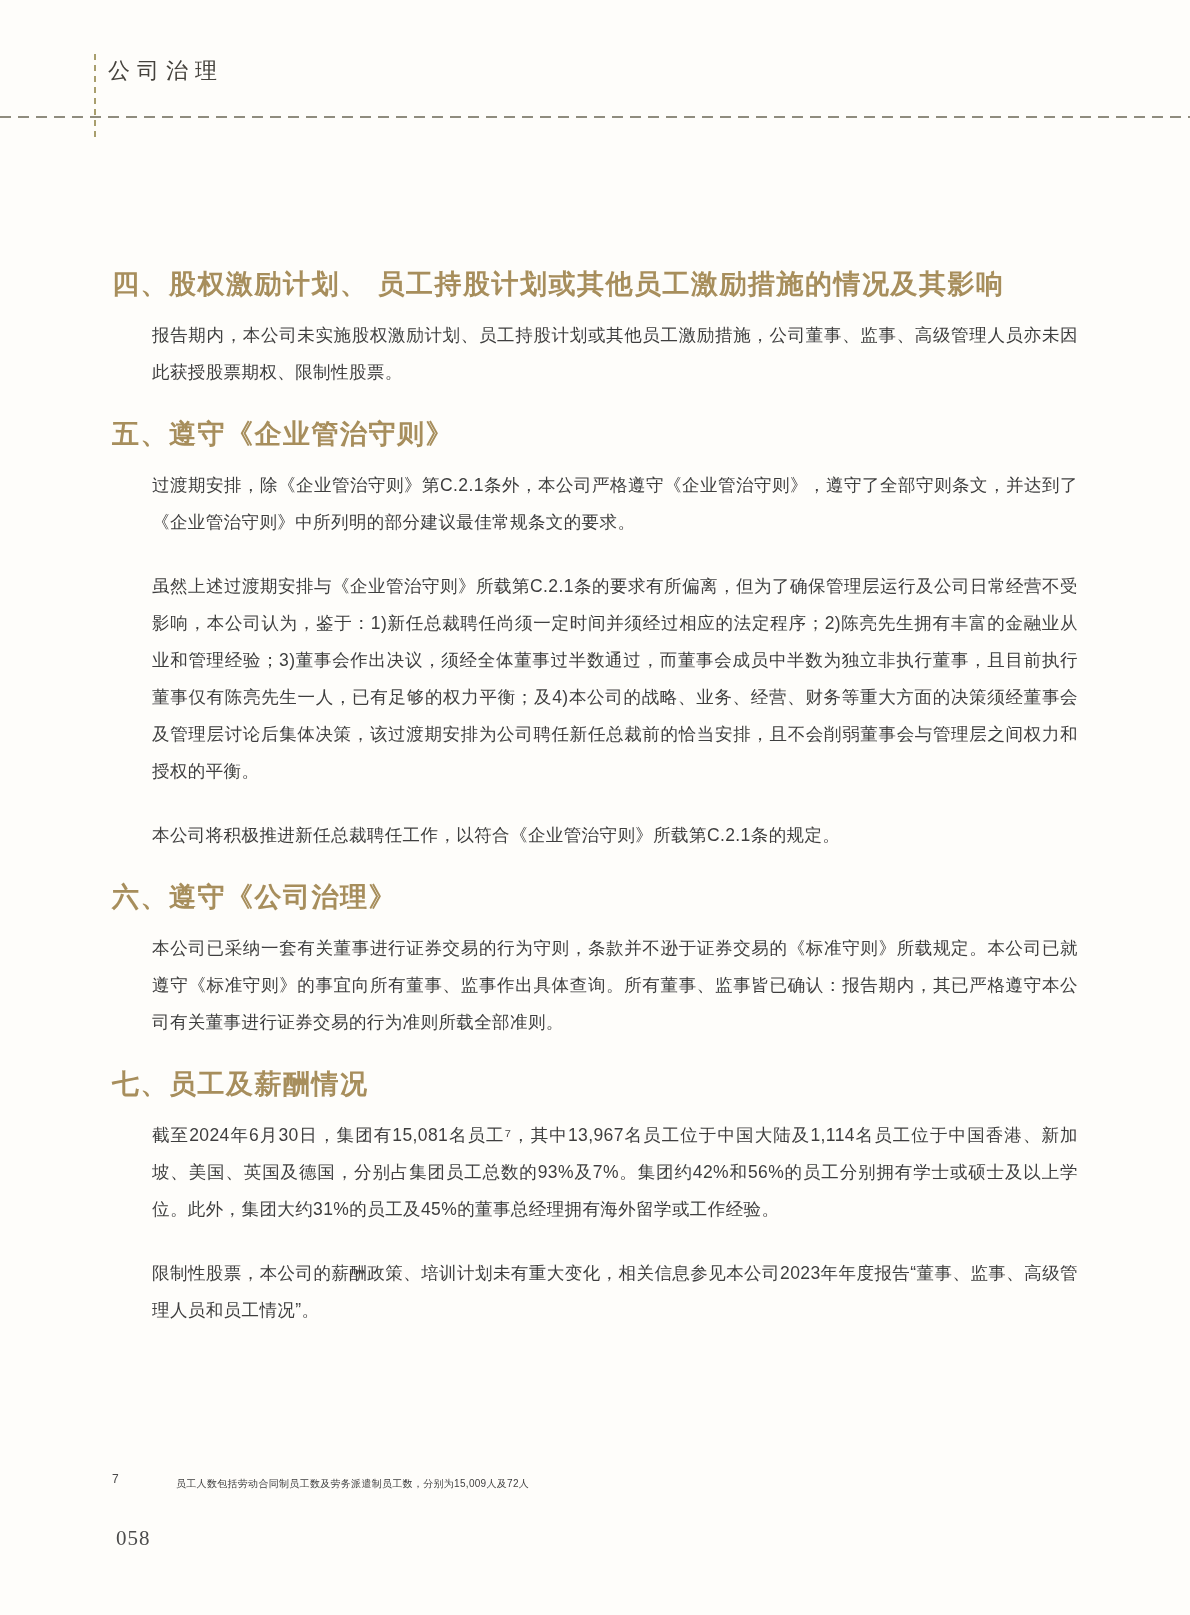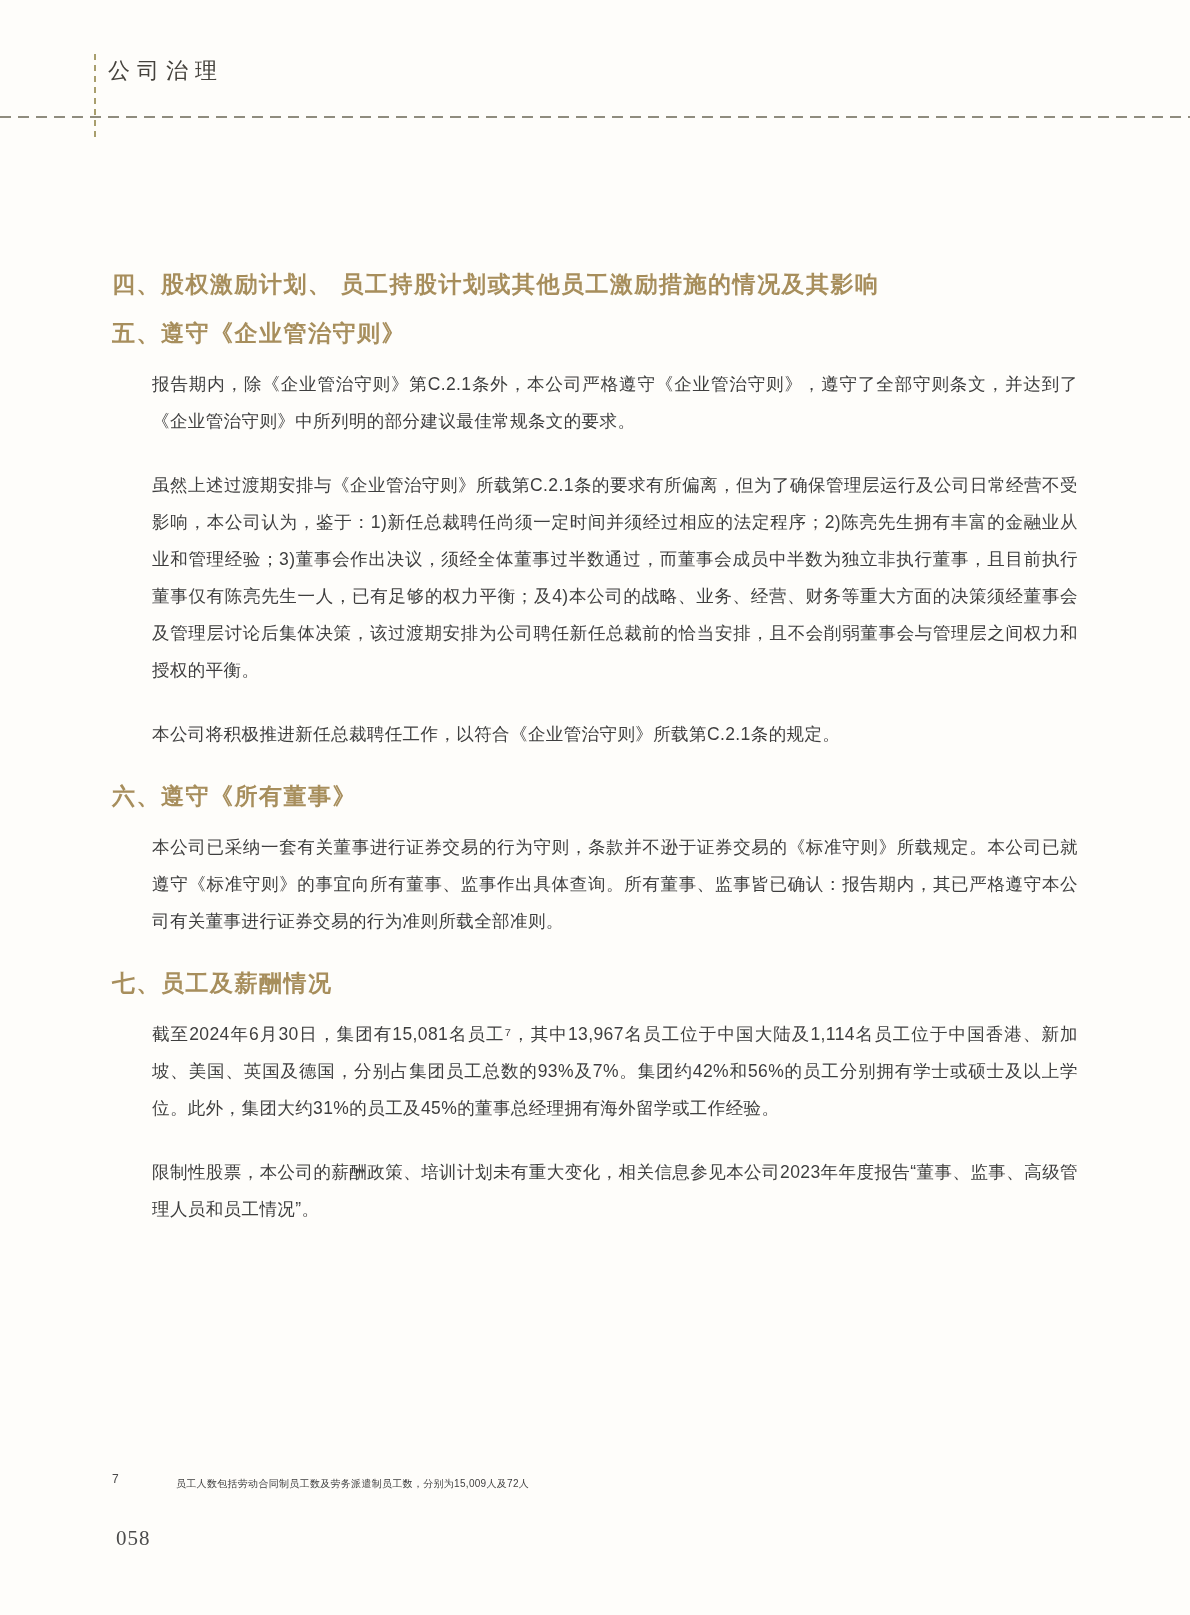--- a/index.html
+++ b/index.html
@@ -30,21 +30,21 @@
     width:1190px; height:2px;
     background:repeating-linear-gradient(to right,#8f8c7e 0 11px,transparent 11px 18px);
   }
   
   main {
     position:absolute; left:112px; top:268px; width:966px;
   }
   section { margin:0; }
   h2 {
     margin:0 0 17px 0;
-    font-size:23px; font-weight:bold;
+    font-size:27px; font-weight:bold;
     color:#a78e5c; letter-spacing:1.5px;
     line-height:32px;
   }
   p.body-para {
     margin:0 0 27px 0;
     padding-left:40px;
     font-size:17.5px; line-height:37px;
     color:#3e3e3e; letter-spacing:0.4px;
     text-align:justify;
   }
@@ -74,31 +74,32 @@
 <div class="page">
 
   <span class="vdash"></span>
   <h1 class="header-title">公司治理</h1>
   <div class="hdash"></div>
 
   <main>
 
     <section>
       <h2>四、股权激励计划、 员工持股计划或其他员工激励措施的情况及其影响</h2>
+      <p class="body-para">报告期内，本公司未实施股权激励计划、员工持股计划或其他员工激励措施，公司董事、监事、高级管理人员亦未因此获授股票期权、限制性股票。</p>
     </section>
 
     <section>
       <h2>五、遵守《企业管治守则》</h2>
-      <p class="body-para">报告期内，除《企业管治守则》第C.2.1条外，本公司严格遵守《企业管治守则》，遵守了全部守则条文，并达到了《企业管治守则》中所列明的部分建议最佳常规条文的要求。</p>
+      <p class="body-para">过渡期安排，除《企业管治守则》第C.2.1条外，本公司严格遵守《企业管治守则》，遵守了全部守则条文，并达到了《企业管治守则》中所列明的部分建议最佳常规条文的要求。</p>
       <p class="body-para">虽然上述过渡期安排与《企业管治守则》所载第C.2.1条的要求有所偏离，但为了确保管理层运行及公司日常经营不受影响，本公司认为，鉴于：1)新任总裁聘任尚须一定时间并须经过相应的法定程序；2)陈亮先生拥有丰富的金融业从业和管理经验；3)董事会作出决议，须经全体董事过半数通过，而董事会成员中半数为独立非执行董事，且目前执行董事仅有陈亮先生一人，已有足够的权力平衡；及4)本公司的战略、业务、经营、财务等重大方面的决策须经董事会及管理层讨论后集体决策，该过渡期安排为公司聘任新任总裁前的恰当安排，且不会削弱董事会与管理层之间权力和授权的平衡。</p>
       <p class="body-para">本公司将积极推进新任总裁聘任工作，以符合《企业管治守则》所载第C.2.1条的规定。</p>
     </section>
 
     <section>
-      <h2>六、遵守《所有董事》</h2>
+      <h2>六、遵守《公司治理》</h2>
       <p class="body-para">本公司已采纳一套有关董事进行证券交易的行为守则，条款并不逊于证券交易的《标准守则》所载规定。本公司已就遵守《标准守则》的事宜向所有董事、监事作出具体查询。所有董事、监事皆已确认：报告期内，其已严格遵守本公司有关董事进行证券交易的行为准则所载全部准则。</p>
     </section>
 
     <section>
       <h2>七、员工及薪酬情况</h2>
       <p class="body-para">截至2024年6月30日，集团有15,081名员工⁷，其中13,967名员工位于中国大陆及1,114名员工位于中国香港、新加坡、美国、英国及德国，分别占集团员工总数的93%及7%。集团约42%和56%的员工分别拥有学士或硕士及以上学位。此外，集团大约31%的员工及45%的董事总经理拥有海外留学或工作经验。</p>
       <p class="body-para">限制性股票，本公司的薪酬政策、培训计划未有重大变化，相关信息参见本公司2023年年度报告“董事、监事、高级管理人员和员工情况”。</p>
     </section>
 
   </main>

